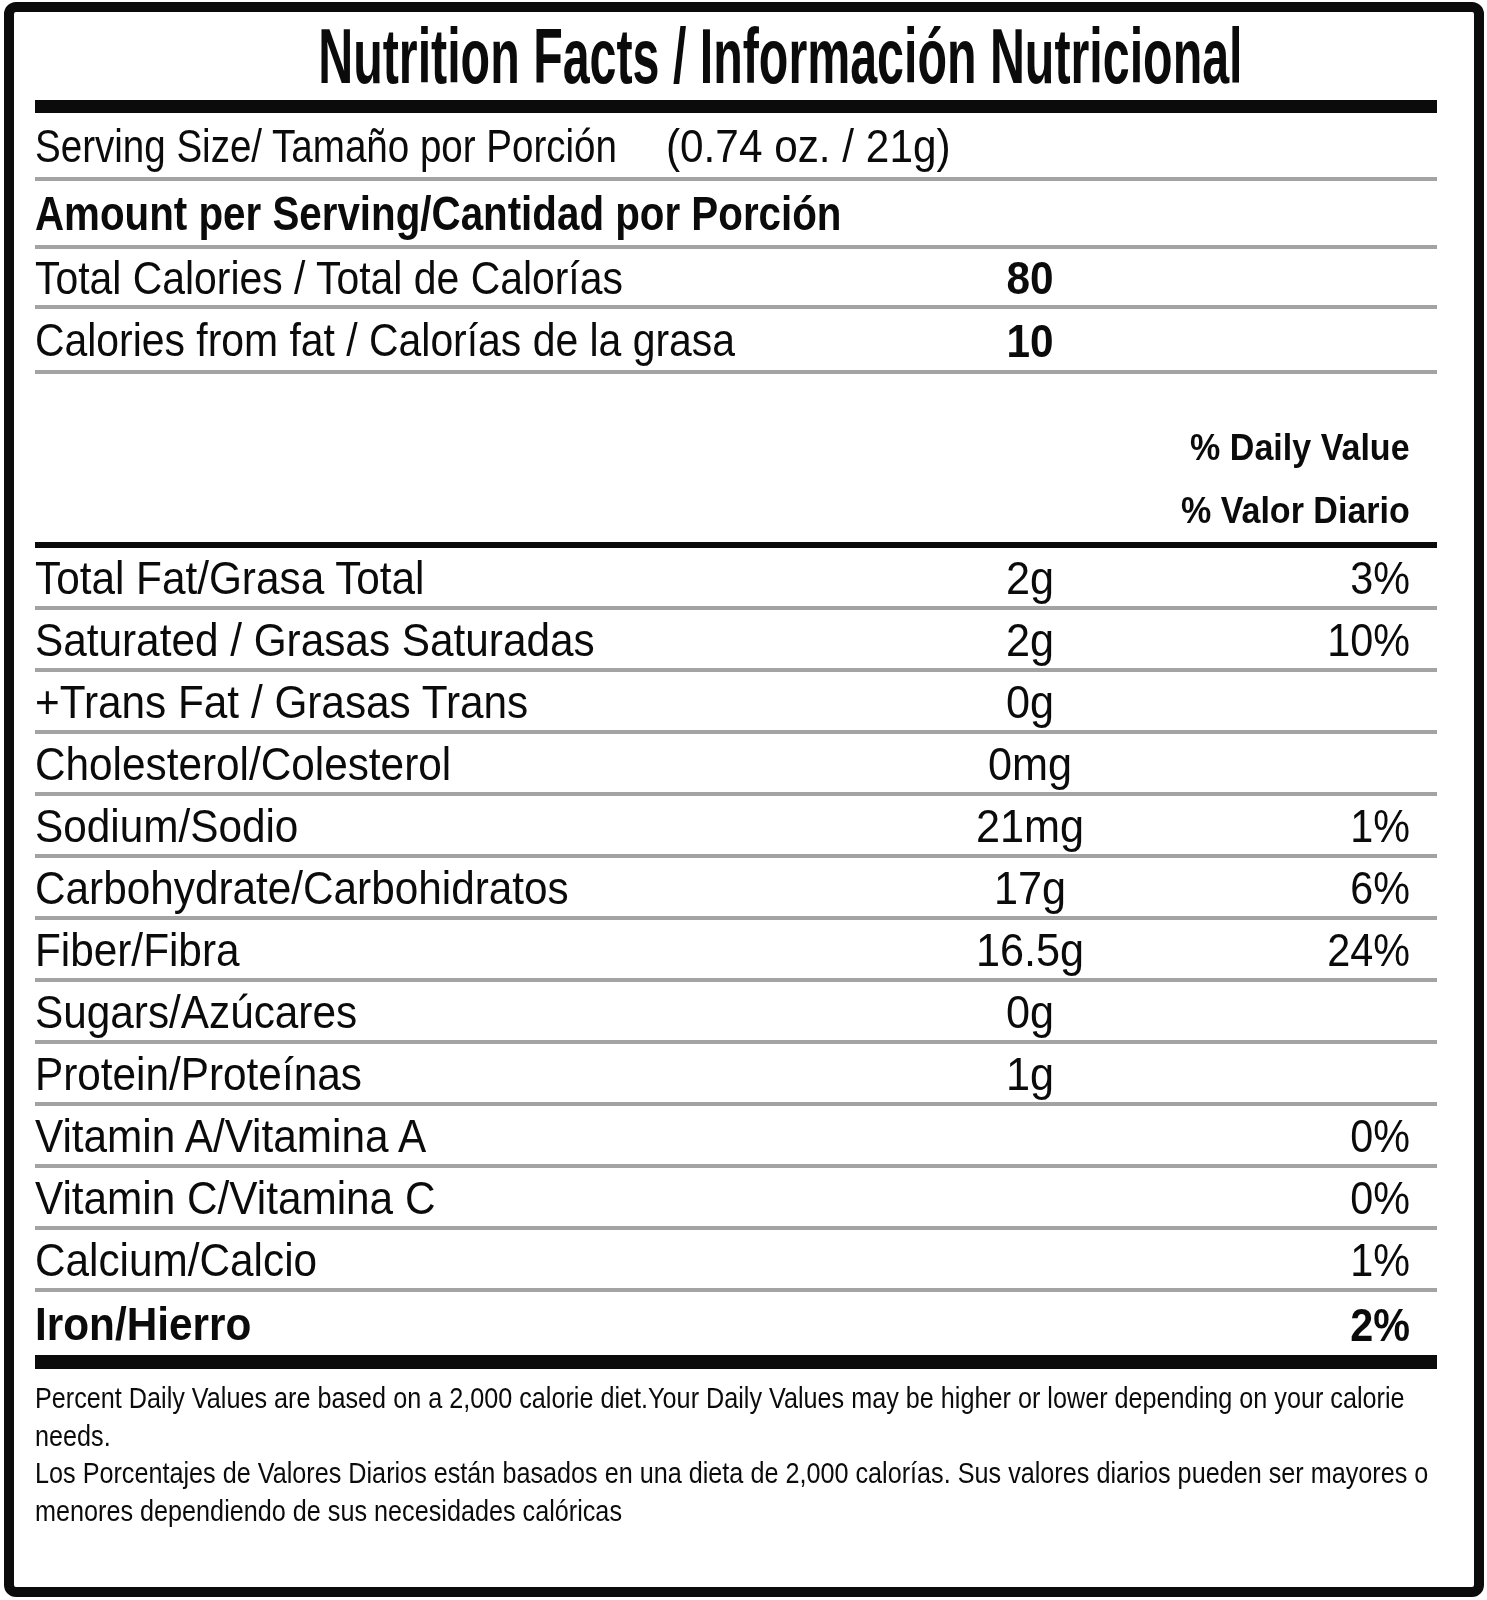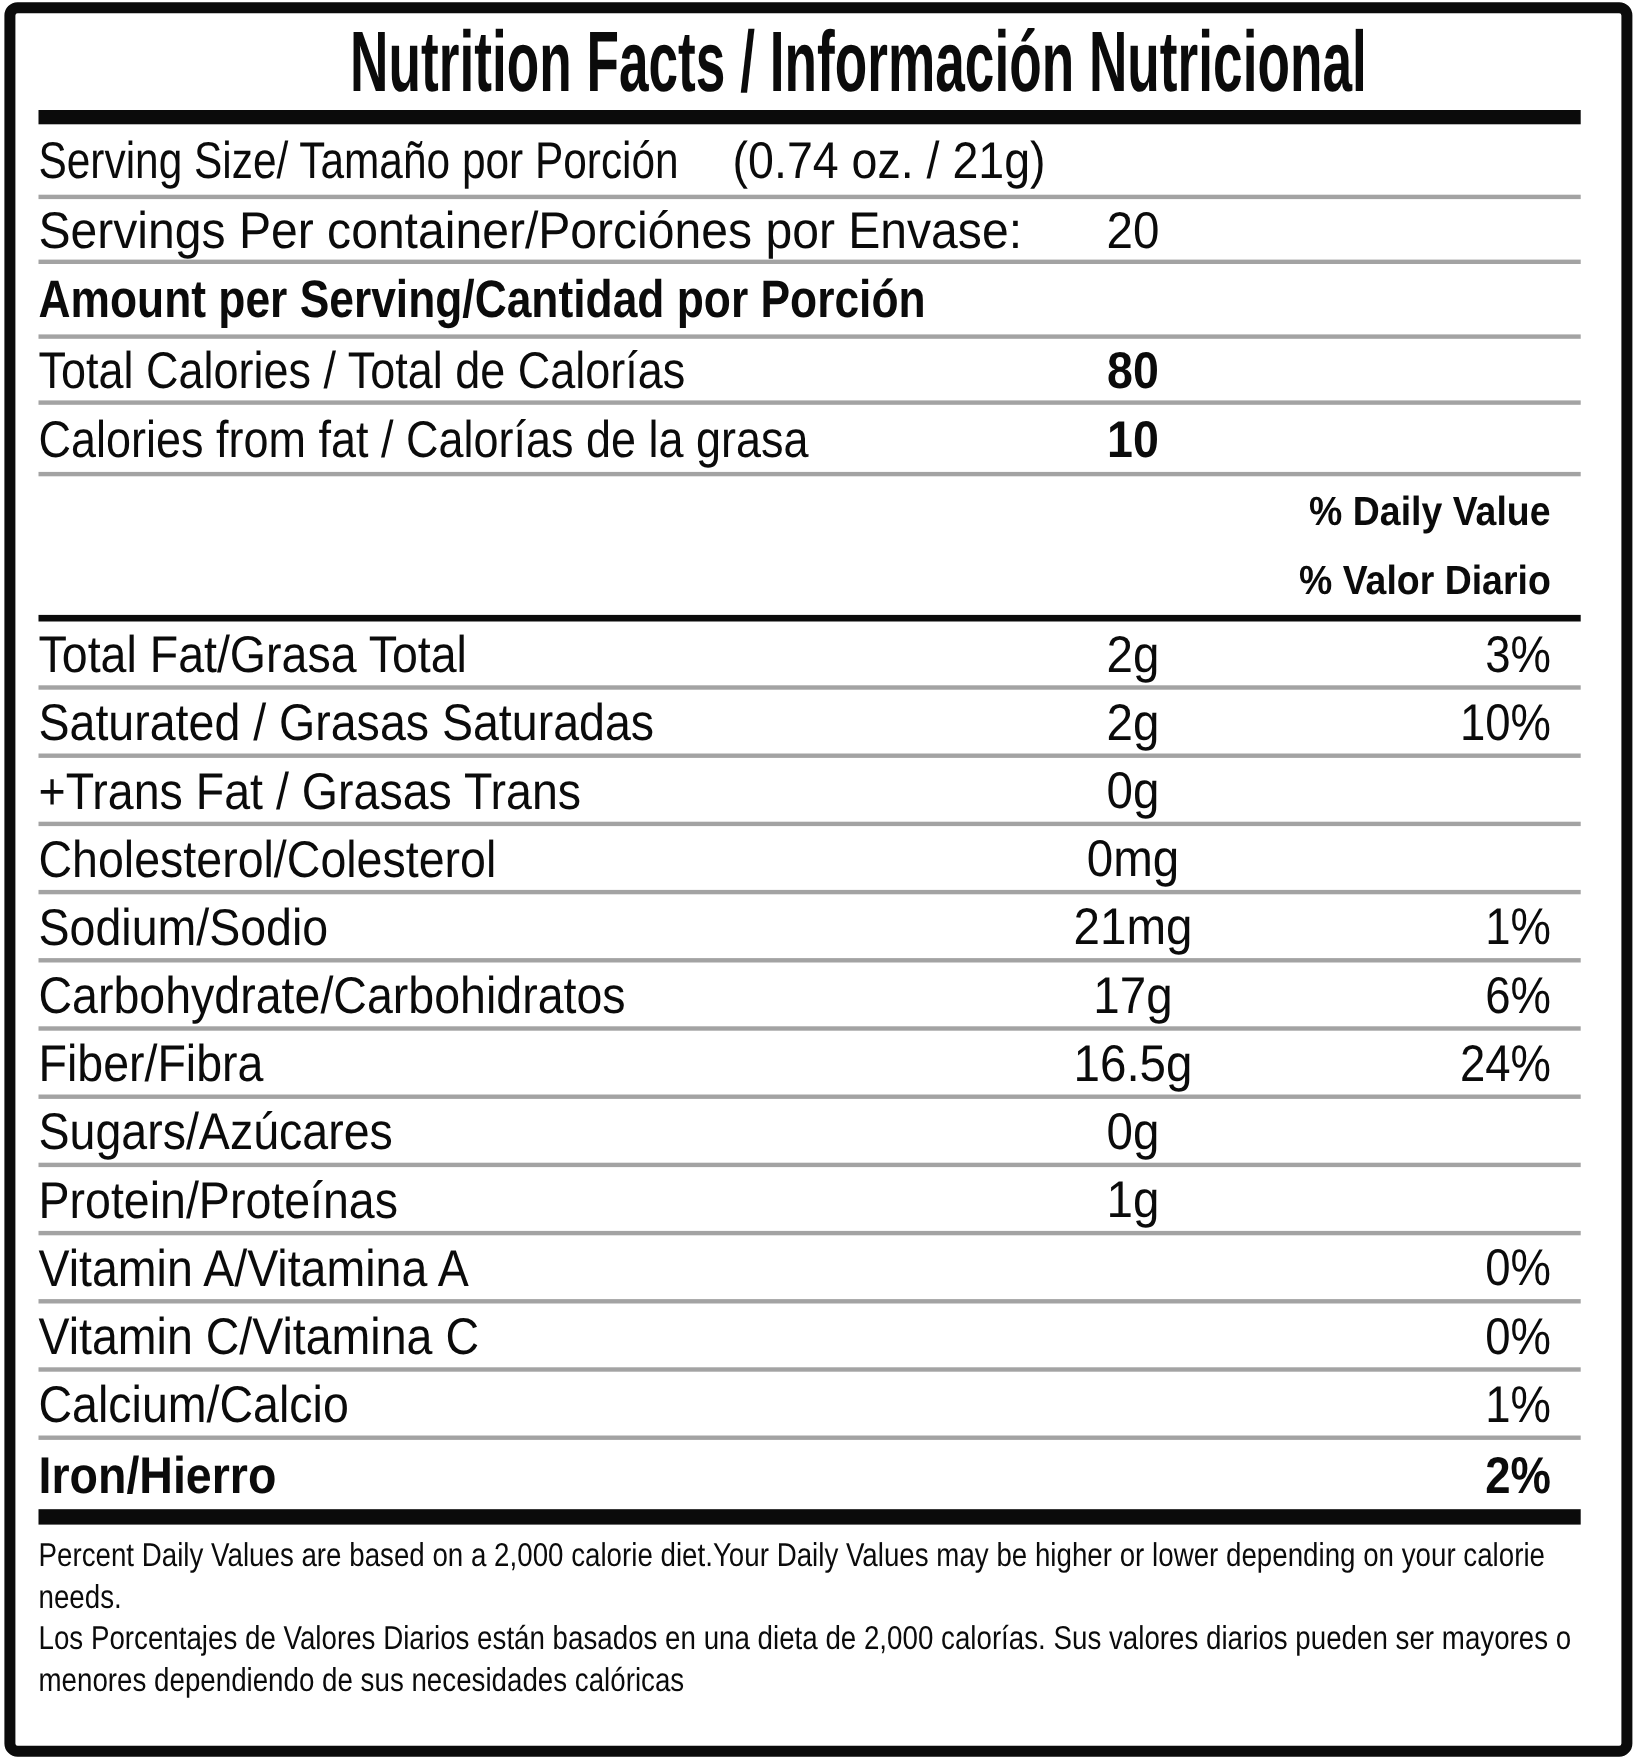--- a/index.html
+++ b/index.html
@@ -51,21 +51,21 @@
     white-space:nowrap;font-size:47px;transform-origin:center;
     transform:translateY(-50%) scaleX(.92);
   }
   .amt.bold{font-weight:700;transform:translateY(-50%) scaleX(.90);}
   .dv{
     position:absolute;right:27px;top:50%;white-space:nowrap;font-size:47px;
     transform-origin:right center;transform:translateY(-50%) scaleX(.88);
   }
 
   .dv-block{height:126px;border-bottom:6px solid #0b0b0b;
-    display:flex;flex-direction:column;justify-content:center;}
+    display:flex;flex-direction:column;justify-content:center;margin-top:42px;}
   .dv-line{height:63px;line-height:63px;text-align:right;padding-right:27px;
     font-size:37px;font-weight:700;white-space:nowrap;}
   .dv-line .sx{display:inline-block;transform:scaleX(.92);transform-origin:right center;}
 
   .footnote{
     width:1688px;margin-top:10px;transform:scaleX(.84);transform-origin:left top;
     font-size:30px;line-height:37.5px;
   }
   .footnote p{margin:0;}
 </style>
@@ -78,24 +78,20 @@
     <span class="sx">Nutrition Facts / Información Nutricional</span>
   </div>
 
   <div class="bar13"></div>
 
   <div class="row r-serving">
     <span class="lbl sx82">Serving Size/ Tamaño por Porción</span>
     <span class="serving-val">(0.74 oz. / 21g)</span>
   </div>
 
-  <div class="row r-servings">
-    <span class="lbl sx93">Servings Per container/Porciónes por Envase:</span>
-    <span class="amt">20</span>
-  </div>
 
   <div class="row r-amount-hdr">
     <span class="lbl hdr sx84">Amount per Serving/Cantidad por Porción</span>
   </div>
 
   <div class="row r-cal1">
     <span class="lbl sx87">Total Calories / Total de Calorías</span>
     <span class="amt bold">80</span>
   </div>
 

